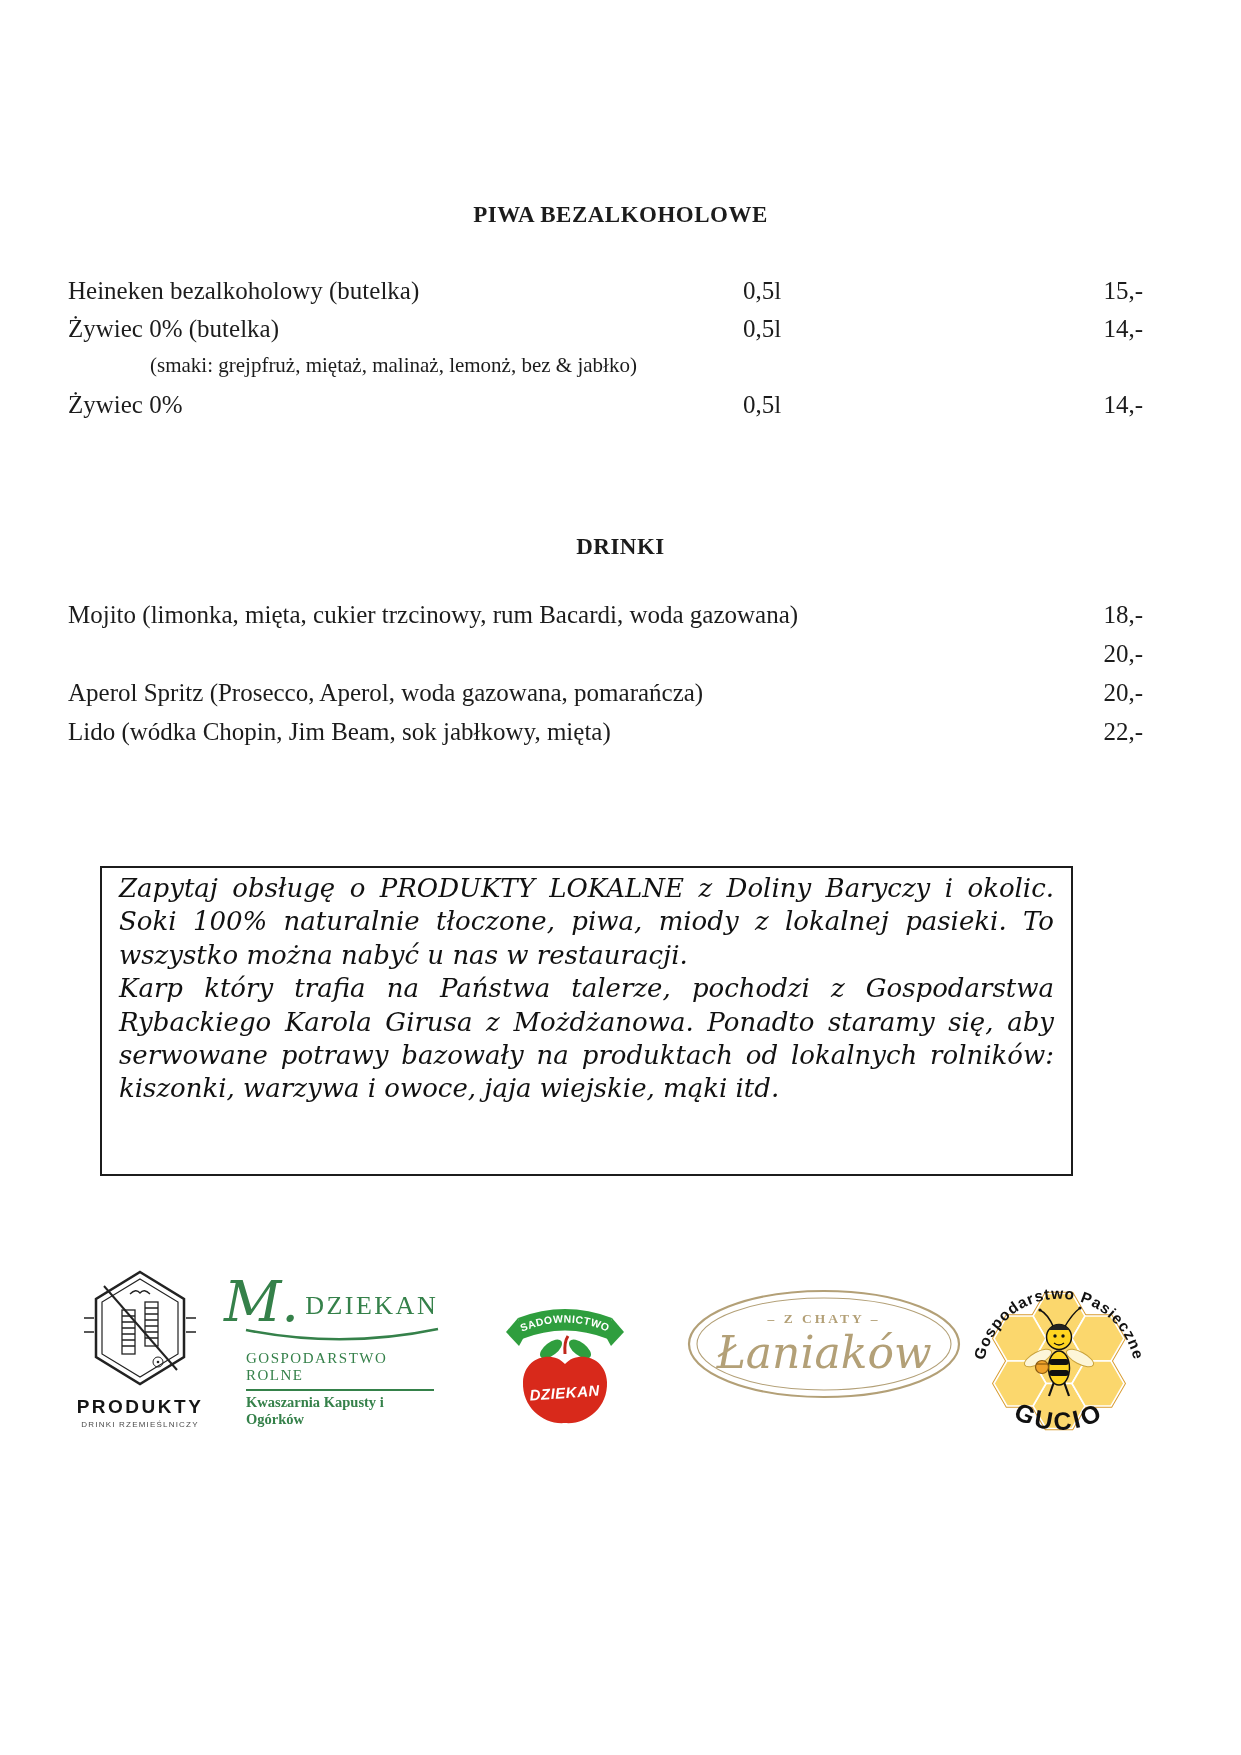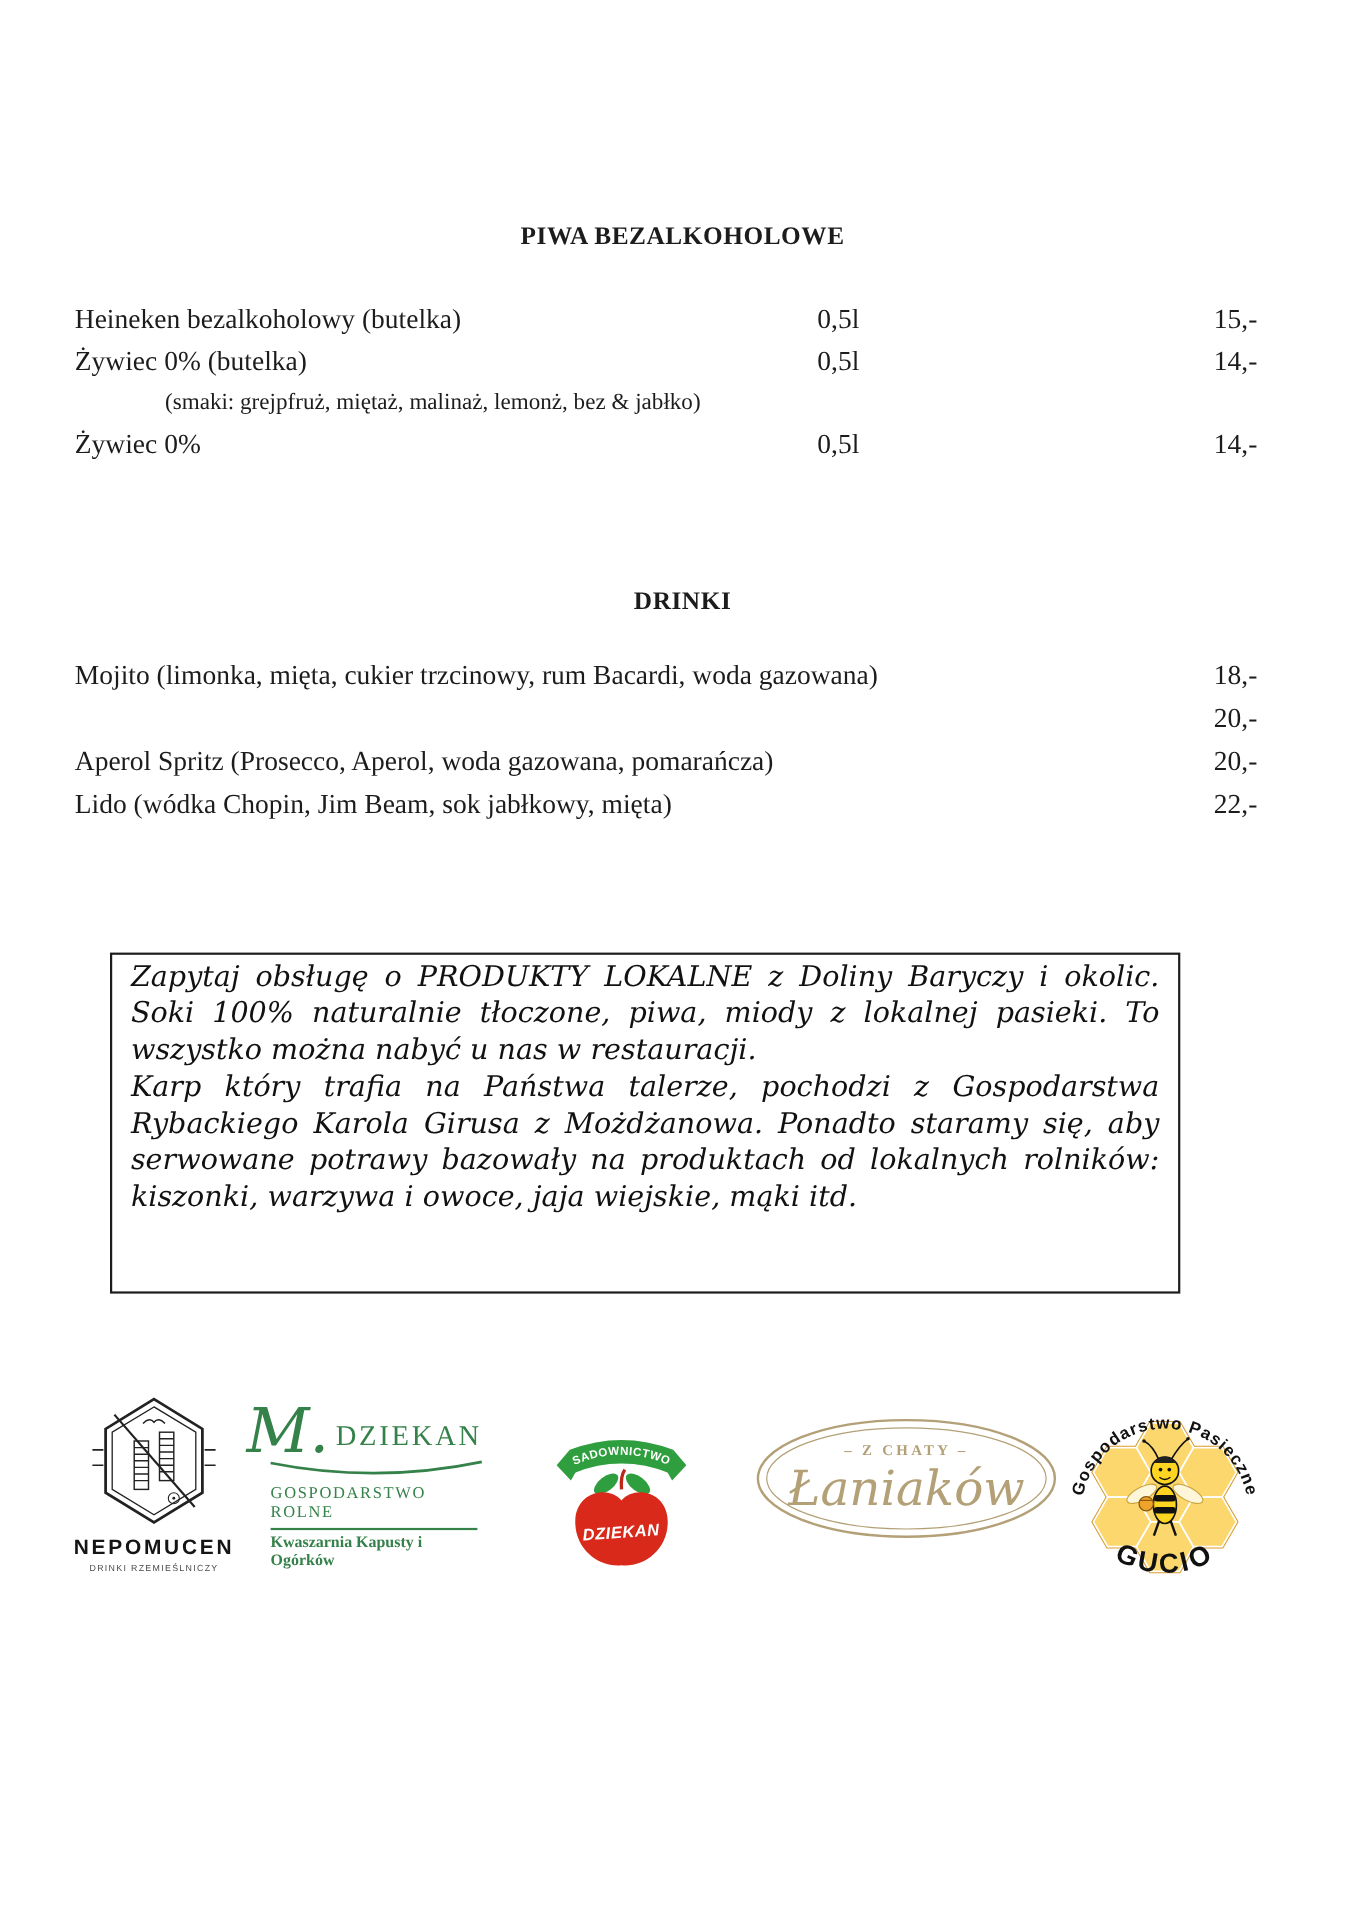--- a/index.html
+++ b/index.html
@@ -116,21 +116,21 @@
       <line x1="24" y1="16" x2="97" y2="100" stroke="#222" stroke-width="2"></line>
       <g fill="none" stroke="#222" stroke-width="1.3">
         <rect x="42" y="40" width="13" height="44"></rect>
         <path d="M42,46 h13 M42,52 h13 M42,58 h13 M42,64 h13 M42,70 h13 M42,76 h13"></path>
         <rect x="65" y="32" width="13" height="44"></rect>
         <path d="M65,38 h13 M65,44 h13 M65,50 h13 M65,56 h13 M65,62 h13 M65,68 h13"></path>
       </g>
       <circle cx="78" cy="92" r="5" fill="none" stroke="#222" stroke-width="1"></circle>
       <circle cx="78" cy="92" r="1.3" fill="#222"></circle>
     </svg>
-    <div class="nep-name">NEPOMUCEN</div>
+    <div class="nep-name">PRODUKTY</div>
     <div class="nep-sub">DRINKI RZEMIEŚLNICZY</div>
   </div>
 
   <div class="logo szn">
     <div class="szn-top">
       <span class="szn-m">M.</span>
       <span class="szn-name">DZIEKAN</span>
     </div>
     <svg class="szn-swoosh" width="200" height="16" viewBox="0 0 200 16">
       <path d="M4,3 Q100,22 196,2" fill="none" stroke="#35814a" stroke-width="2.5"></path>

